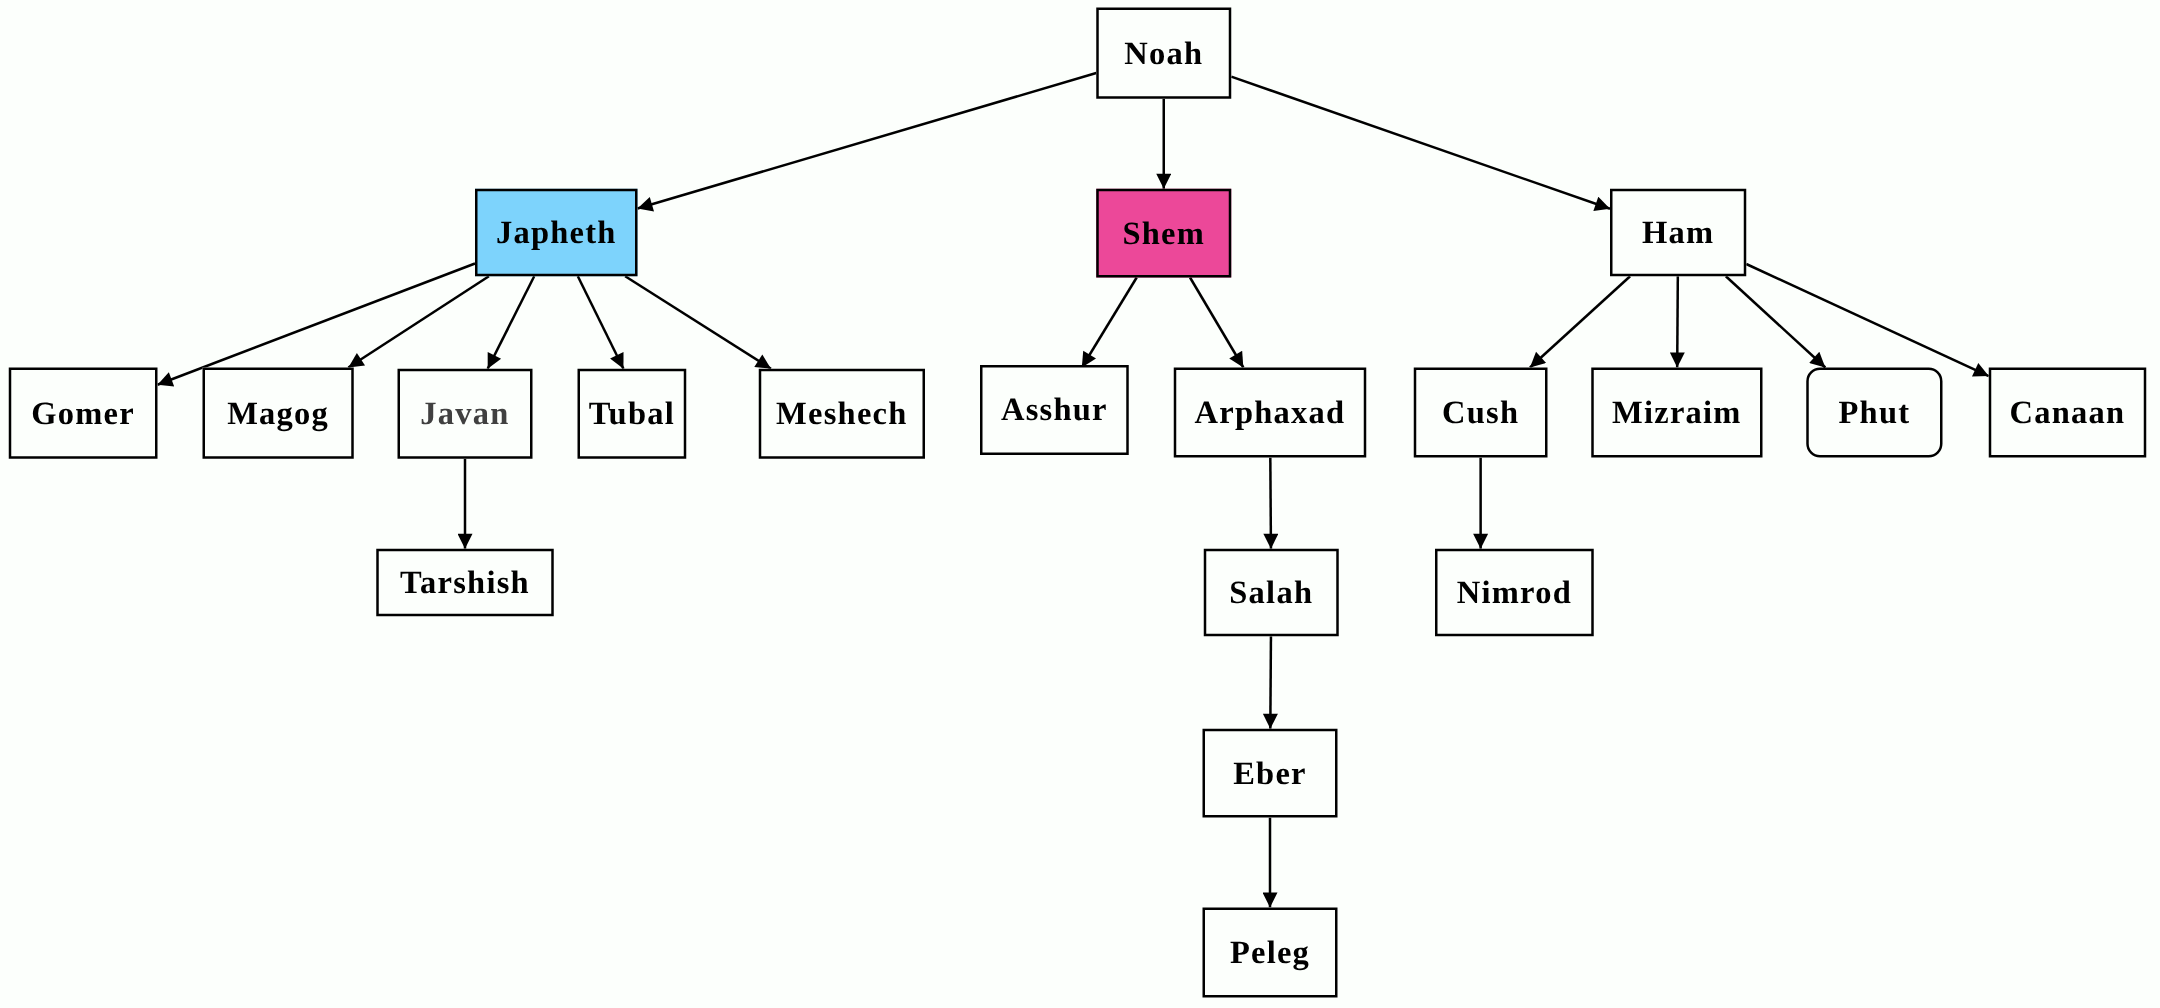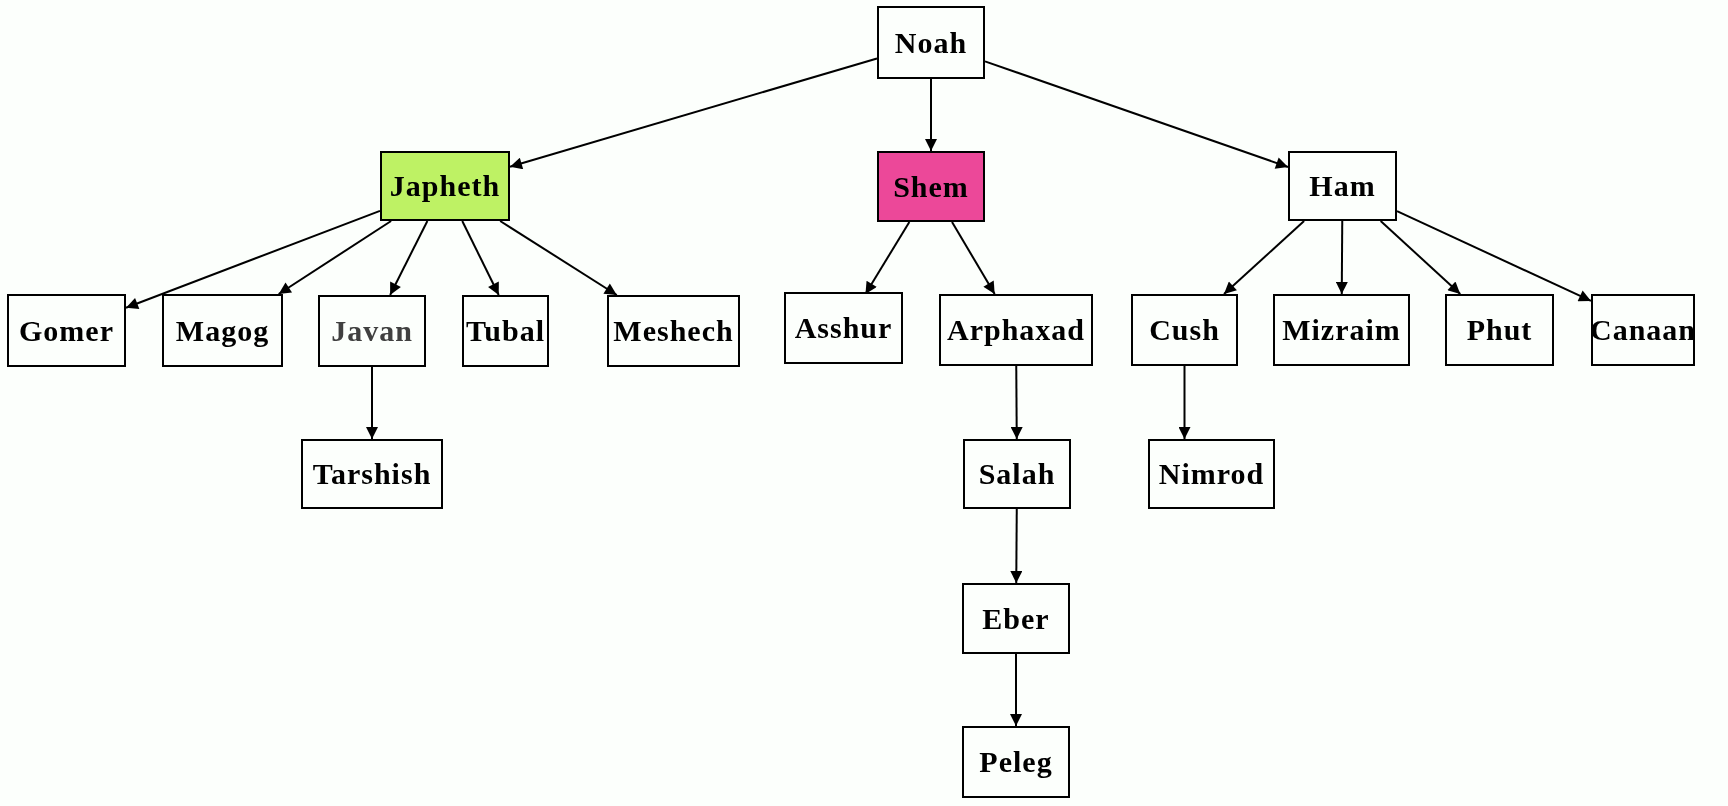--- a/index.html
+++ b/index.html
@@ -26,21 +26,21 @@
   .node {
     position: absolute;
     box-sizing: border-box;
     border: 2.5px solid;
     display: flex;
     align-items: center;
     justify-content: center;
   }
   .node-label {
     font-weight: bold;
-    font-size: 30px;
+    font-size: 26px;
     letter-spacing: 1px;
     white-space: nowrap;
   }
 </style>
 </head>
 <body>
 
 <div class="canvas" id="canvas" style="background: rgb(252, 255, 252);">
   <svg class="edges" id="edges-layer" xmlns="http://www.w3.org/2000/svg" width="1728" height="806" viewBox="0 0 1728 806">
     <defs>
@@ -67,21 +67,21 @@
         <line x1="1342.2569444444443" y1="221" x2="1341.75" y2="294" stroke="#000000" stroke-width="2" marker-end="url(#arrowhead)"></line>
         <line x1="1380.6597222222222" y1="221" x2="1460.25" y2="294" stroke="#000000" stroke-width="2" marker-end="url(#arrowhead)"></line>
         <line x1="1397" y1="211.19422150882826" x2="1591" y2="300.87640449438203" stroke="#000000" stroke-width="2" marker-end="url(#arrowhead)"></line>
         <line x1="1184.5" y1="366" x2="1184.5" y2="439" stroke="#000000" stroke-width="2" marker-end="url(#arrowhead)"></line>
       </g>
   </svg>
   <div id="nodes-layer">
       <div class="node" style="left: 877px; top: 6px; width: 108px; height: 73px; border-color: rgb(0, 0, 0); background: rgb(252, 255, 252);">
         <span class="node-label" style="color: rgb(0, 0, 0);">Noah</span>
       </div>
-      <div class="node" style="left: 380px; top: 151px; width: 130px; height: 70px; border-color: rgb(0, 0, 0); background: #bef264;">
+      <div class="node" style="left: 380px; top: 151px; width: 130px; height: 70px; border-color: rgb(0, 0, 0); background: #7dd3fc;">
         <span class="node-label" style="color: rgb(0, 0, 0);">Japheth</span>
       </div>
       <div class="node" style="left: 877px; top: 151px; width: 108px; height: 71px; border-color: rgb(0, 0, 0); background: #ec4899;">
         <span class="node-label" style="color: rgb(0, 0, 0);">Shem</span>
       </div>
       <div class="node" style="left: 1288px; top: 151px; width: 109px; height: 70px; border-color: rgb(0, 0, 0); background: rgb(252, 255, 252);">
         <span class="node-label" style="color: rgb(0, 0, 0);">Ham</span>
       </div>
       <div class="node" style="left: 7px; top: 294px; width: 119px; height: 73px; border-color: rgb(0, 0, 0); background: rgb(252, 255, 252);">
         <span class="node-label" style="color: rgb(0, 0, 0);">Gomer</span>
@@ -103,27 +103,27 @@
       </div>
       <div class="node" style="left: 939px; top: 294px; width: 154px; height: 72px; border-color: rgb(0, 0, 0); background: rgb(252, 255, 252);">
         <span class="node-label" style="color: rgb(0, 0, 0);">Arphaxad</span>
       </div>
       <div class="node" style="left: 1131px; top: 294px; width: 107px; height: 72px; border-color: rgb(0, 0, 0); background: rgb(252, 255, 252);">
         <span class="node-label" style="color: rgb(0, 0, 0);">Cush</span>
       </div>
       <div class="node" style="left: 1273px; top: 294px; width: 137px; height: 72px; border-color: rgb(0, 0, 0); background: rgb(252, 255, 252);">
         <span class="node-label" style="color: rgb(0, 0, 0);">Mizraim</span>
       </div>
-      <div class="node" style="left: 1445px; top: 294px; width: 109px; height: 72px; border-color: rgb(0, 0, 0); background: rgb(252, 255, 252);">
+      <div class="node" style="left: 1445px; top: 294px; width: 109px; height: 72px; border-color: rgb(0, 0, 0); background: rgb(252, 255, 252); border-radius: 11px;">
         <span class="node-label" style="color: rgb(0, 0, 0);">Phut</span>
       </div>
-      <div class="node" style="left: 1591px; top: 294px; width: 104px; height: 72px; border-color: rgb(0, 0, 0); background: rgb(252, 255, 252);">
+      <div class="node" style="left: 1591px; top: 294px; width: 126px; height: 72px; border-color: rgb(0, 0, 0); background: rgb(252, 255, 252);">
         <span class="node-label" style="color: rgb(0, 0, 0);">Canaan</span>
       </div>
-      <div class="node" style="left: 301px; top: 439px; width: 142px; height: 70px; border-color: rgb(0, 0, 0); background: rgb(252, 255, 252);">
+      <div class="node" style="left: 301px; top: 439px; width: 142px; height: 54px; border-color: rgb(0, 0, 0); background: rgb(252, 255, 252);">
         <span class="node-label" style="color: rgb(0, 0, 0);">Tarshish</span>
       </div>
       <div class="node" style="left: 963px; top: 439px; width: 108px; height: 70px; border-color: rgb(0, 0, 0); background: rgb(252, 255, 252);">
         <span class="node-label" style="color: rgb(0, 0, 0);">Salah</span>
       </div>
       <div class="node" style="left: 1121px; top: 439px; width: 127px; height: 70px; border-color: rgb(0, 0, 0); background: rgb(252, 255, 252); margin-left: 27px;">
         <span class="node-label" style="color: rgb(0, 0, 0);">Nimrod</span>
       </div>
       <div class="node" style="left: 962px; top: 583px; width: 108px; height: 71px; border-color: rgb(0, 0, 0); background: rgb(252, 255, 252);">
         <span class="node-label" style="color: rgb(0, 0, 0);">Eber</span>

